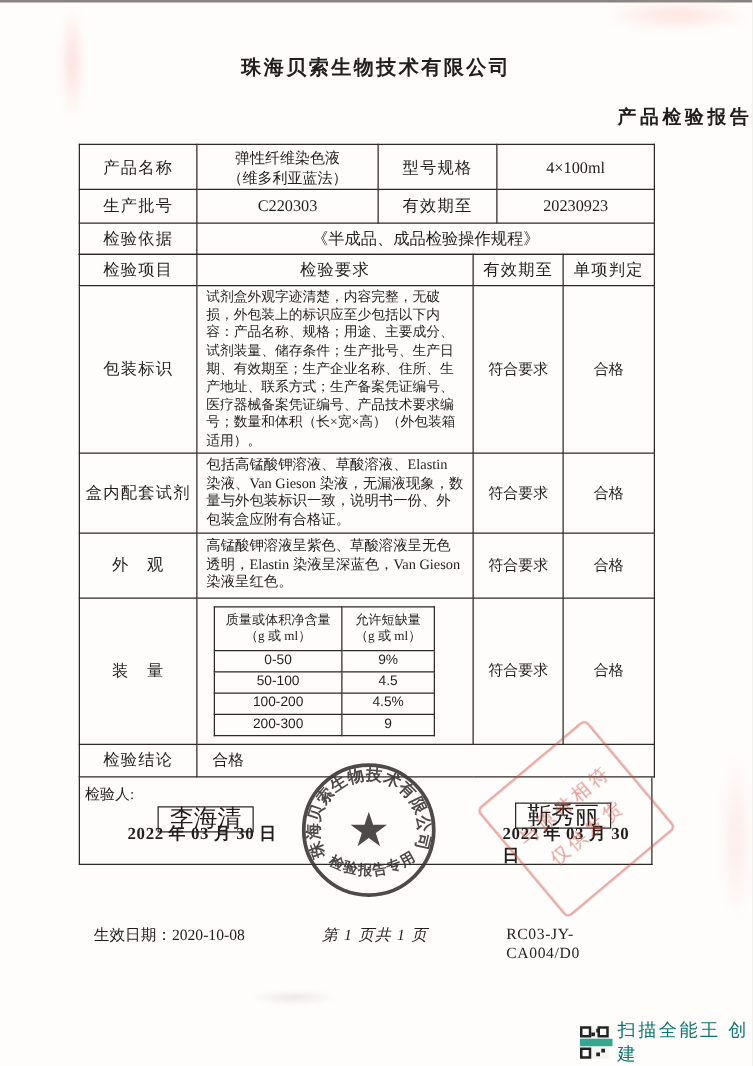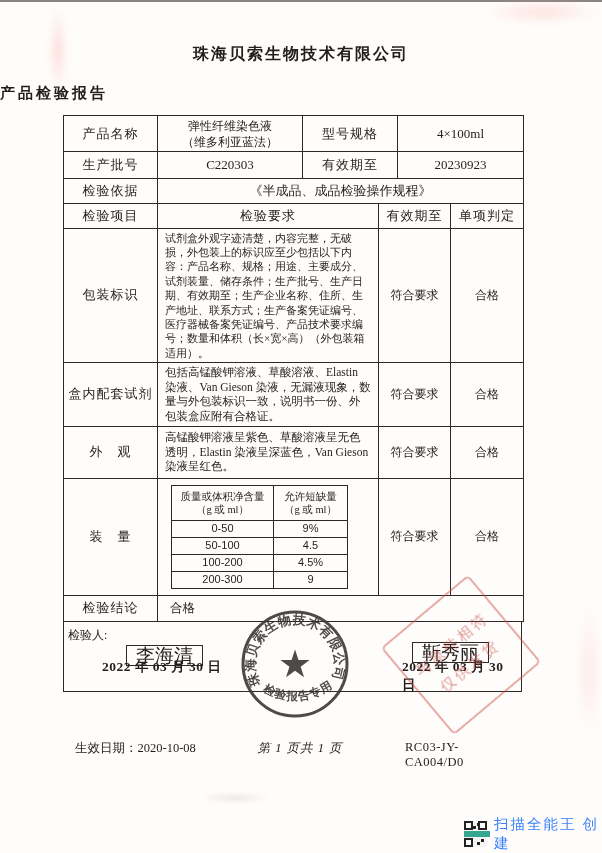--- a/index.html
+++ b/index.html
@@ -10,21 +10,21 @@
   
   .scan-top{position:absolute;top:0;left:0;width:602px;height:2px;background:#4a4440;opacity:.65;}
   .blob{position:absolute;pointer-events:none;}
   .blob1{left:48px;top:4px;width:20px;height:92px;background:radial-gradient(closest-side,rgba(250,178,168,.40),rgba(250,178,168,0));filter:blur(3px);}
   .blob2{right:0;top:0;width:120px;height:24px;background:radial-gradient(closest-side,rgba(252,190,180,.45),rgba(252,190,180,0));filter:blur(4px);}
   .blob3{left:200px;top:793px;width:70px;height:10px;background:radial-gradient(closest-side,rgba(190,178,172,.35),rgba(190,178,172,0));filter:blur(2px);}
   .blob4{right:0;top:600px;width:26px;height:140px;background:radial-gradient(closest-side,rgba(250,190,182,.30),rgba(250,190,182,0));filter:blur(4px);}
 
   .title1{position:absolute;top:44px;left:0;width:602px;text-align:center;
     font-size:16px;font-weight:700;letter-spacing:2px;}
-  .title2{position:absolute;top:84px;left:0;width:602px;text-align:left;
+  .title2{position:absolute;top:84px;left:0;width:602px;text-align:right;
     font-size:15px;font-weight:700;letter-spacing:3px;}
 
   .doc{position:absolute;left:63px;top:115px;width:460px;}
   table{border-collapse:collapse;table-layout:fixed;width:460px;border-radius:10px;}
   td,th{border:1.5px solid #2c2926;padding:1px 4px;text-align:center;vertical-align:middle;
     font-size:12.5px;font-weight:400;}
   .lab{font-size:13px;letter-spacing:1px;}
   .hdr td{font-size:13px;letter-spacing:1px;height:22px;font-family:Liberation Mono, monospace;}
   .req{text-align:left;font-size:11.5px;line-height:14.6px;padding:2px 7px;}
   .req-sm{font-size:11px;line-height:14.4px;}
@@ -69,21 +69,21 @@
 
   
   .watermark{position:absolute;left:464px;top:815px;display:flex;align-items:center;gap:7px;}
   .qr{position:relative;width:26px;height:26px;background:#f4f4f3;}
   .qr i{position:absolute;display:block;}
   .qr .f{width:9px;height:9px;border:2px solid #232323;box-sizing:border-box;background:#fff;}
   .qr .tl{top:0;left:0}.qr .tr{top:0;right:0}.qr .bl{bottom:0;left:0}
   .qr .dot{width:3px;height:3px;background:#232323;}
   .qr .d1{top:2px;left:13px}.qr .d2{top:5px;right:11px}.qr .d3{bottom:2px;left:13px}.qr .d4{bottom:5px;right:3px}
   .qr .stripe{position:absolute;top:10px;left:0;width:26px;height:6px;background:#2ba188;opacity:.95;}
-  .wm-text{font-family:"Liberation Sans","DejaVu Sans",sans-serif;font-size:14.5px;color:#3b82f6;letter-spacing:2px;}
+  .wm-text{font-family:"Liberation Sans","DejaVu Sans",sans-serif;font-size:14.5px;color:#0f766e;letter-spacing:2px;}
 </style>
 </head>
 <body>
 
 <div class="page">
 
   <div class="scan-top"></div>
   <div class="blob blob1"></div>
   <div class="blob blob2"></div>
   <div class="blob blob3"></div>

